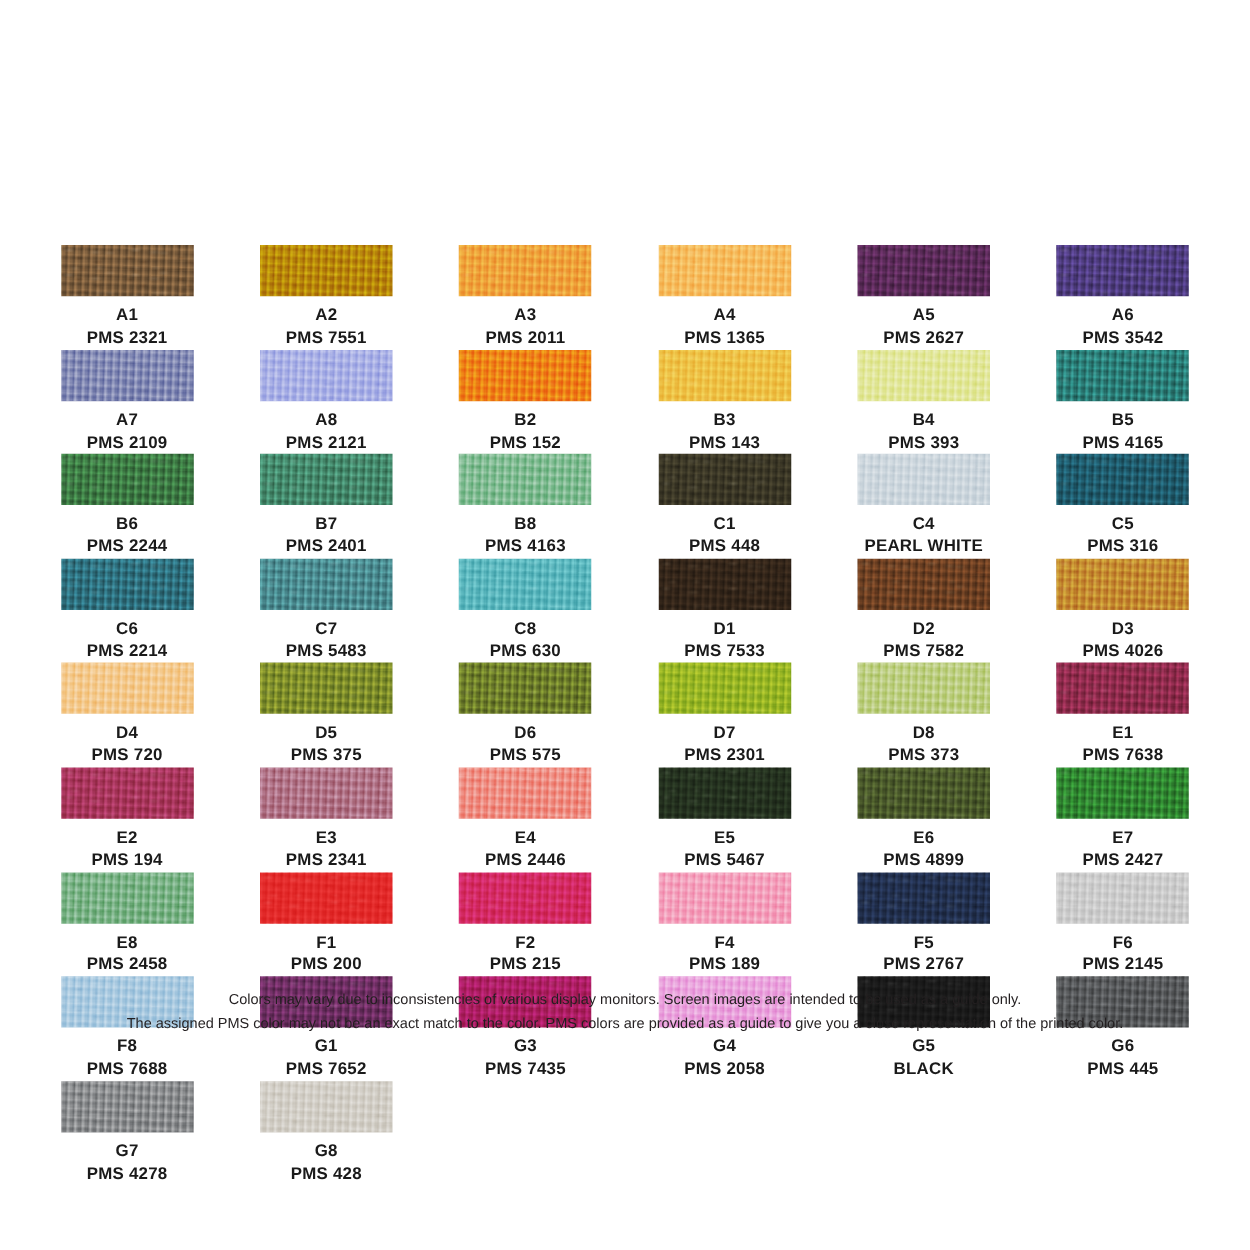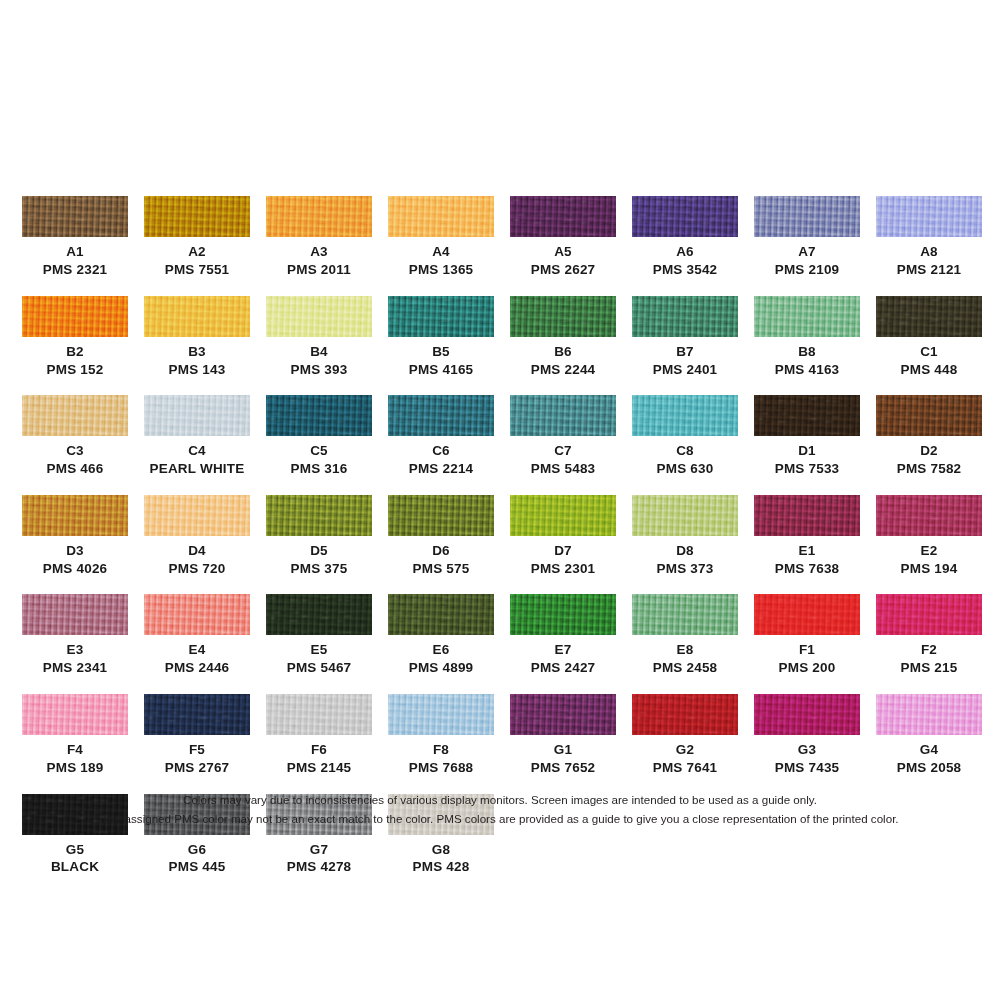--- a/index.html
+++ b/index.html
@@ -22,25 +22,24 @@
     background: #ffffff;
   }
 
   
   .swatch-grid {
     position: absolute;
     left: 22px;
     top: 196px;
     width: 956px;
     display: grid;
-    grid-template-columns: repeat(8, 1fr);
+    grid-template-columns: repeat(6, 1fr);
     grid-auto-rows: 83.6px;
     column-gap: 0px;
     row-gap: 0px;
-    gap: 16px;
   }
 
   .swatch-cell {
     display: flex;
     flex-direction: column;
     align-items: center;
   }
 
   .swatch-chip {
     position: relative;
@@ -247,27 +246,20 @@
         </div>
       </div>
       <div class="swatch-cell">
         <div class="swatch-chip" style="background-color: rgb(59, 55, 38);"></div>
         <div class="swatch-labels">
           <span class="swatch-code">C1</span>
           <span class="swatch-pms">PMS 448</span>
         </div>
       </div>
       <div class="swatch-cell">
-        <div class="swatch-chip" style="background-color: rgb(227, 194, 136);"></div>
-        <div class="swatch-labels">
-          <span class="swatch-code">C3</span>
-          <span class="swatch-pms">PMS 466</span>
-        </div>
-      </div>
-      <div class="swatch-cell">
         <div class="swatch-chip" style="background-color: rgb(204, 214, 221);"></div>
         <div class="swatch-labels">
           <span class="swatch-code">C4</span>
           <span class="swatch-pms">PEARL WHITE</span>
         </div>
       </div>
       <div class="swatch-cell">
         <div class="swatch-chip" style="background-color: rgb(31, 90, 107);"></div>
         <div class="swatch-labels">
           <span class="swatch-code">C5</span>
@@ -447,27 +439,20 @@
         <div class="swatch-labels">
           <span class="swatch-code">F8</span>
           <span class="swatch-pms">PMS 7688</span>
         </div>
       </div>
       <div class="swatch-cell">
         <div class="swatch-chip" style="background-color: rgb(109, 46, 98);"></div>
         <div class="swatch-labels">
           <span class="swatch-code">G1</span>
           <span class="swatch-pms">PMS 7652</span>
-        </div>
-      </div>
-      <div class="swatch-cell">
-        <div class="swatch-chip" style="background-color: rgb(180, 31, 36);"></div>
-        <div class="swatch-labels">
-          <span class="swatch-code">G2</span>
-          <span class="swatch-pms">PMS 7641</span>
         </div>
       </div>
       <div class="swatch-cell">
         <div class="swatch-chip" style="background-color: rgb(173, 30, 99);"></div>
         <div class="swatch-labels">
           <span class="swatch-code">G3</span>
           <span class="swatch-pms">PMS 7435</span>
         </div>
       </div>
       <div class="swatch-cell">

